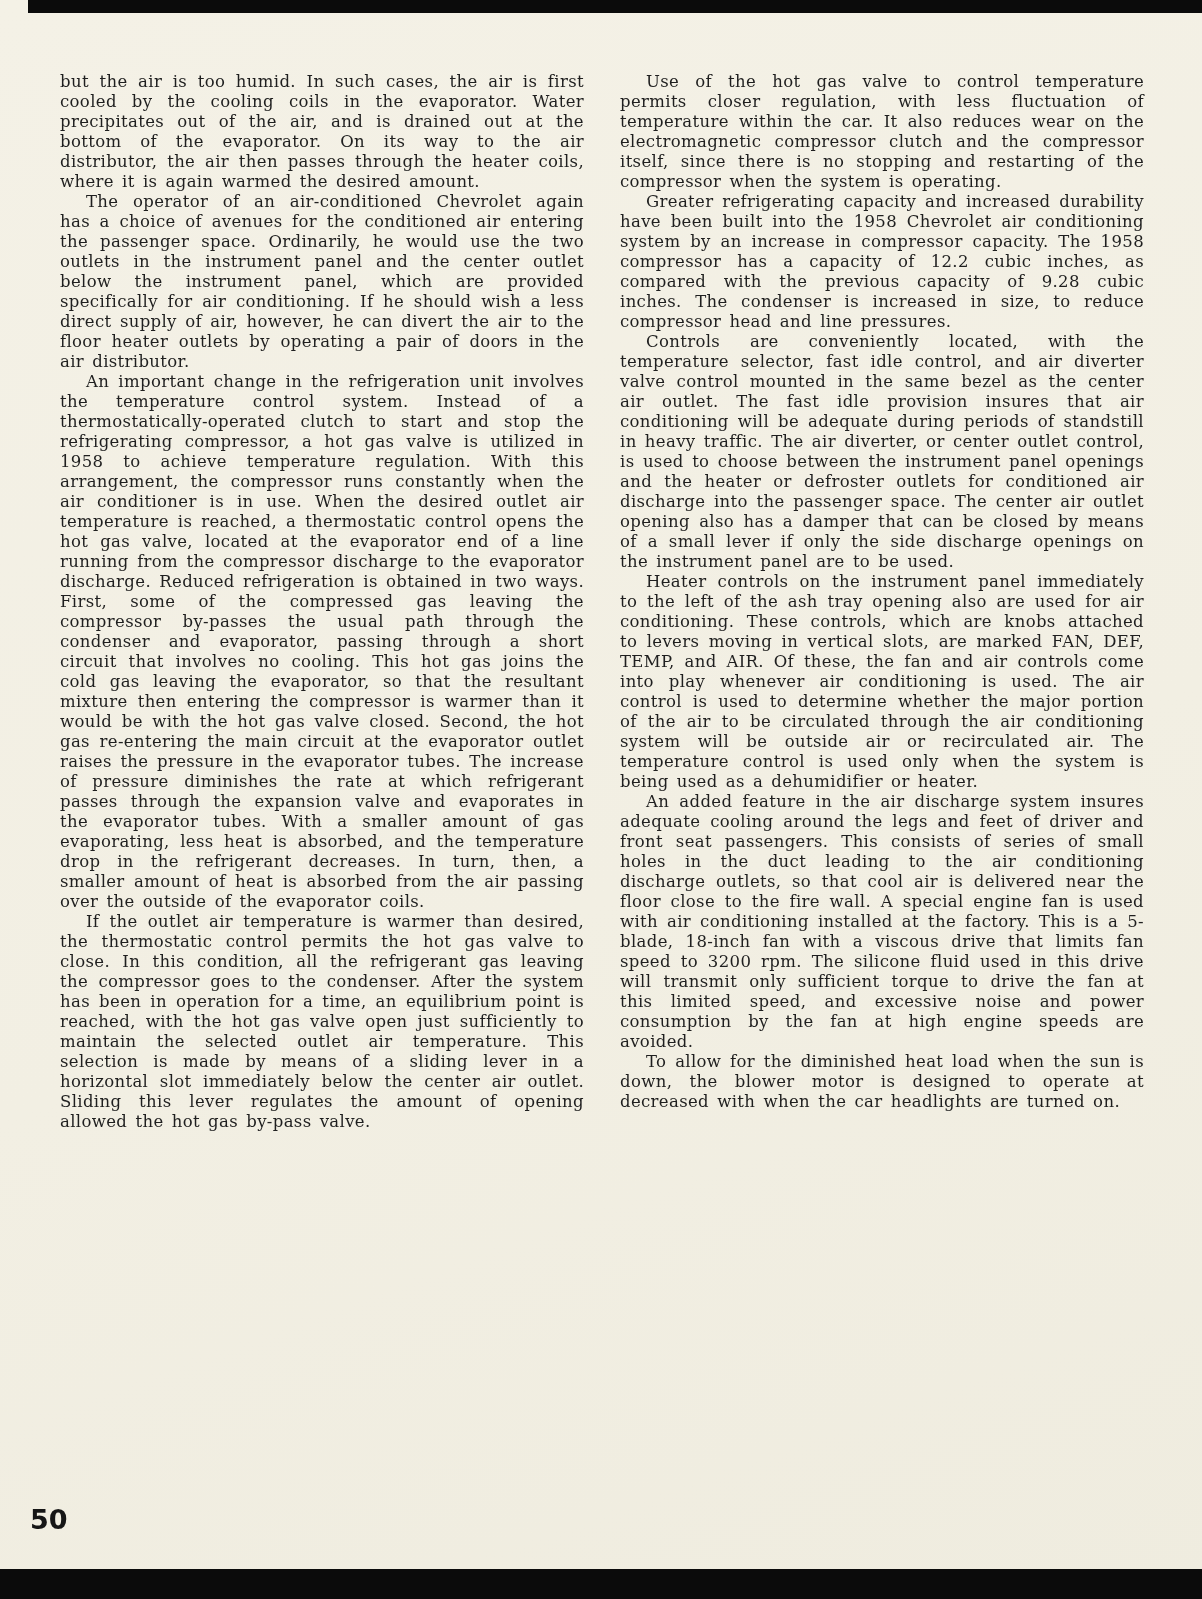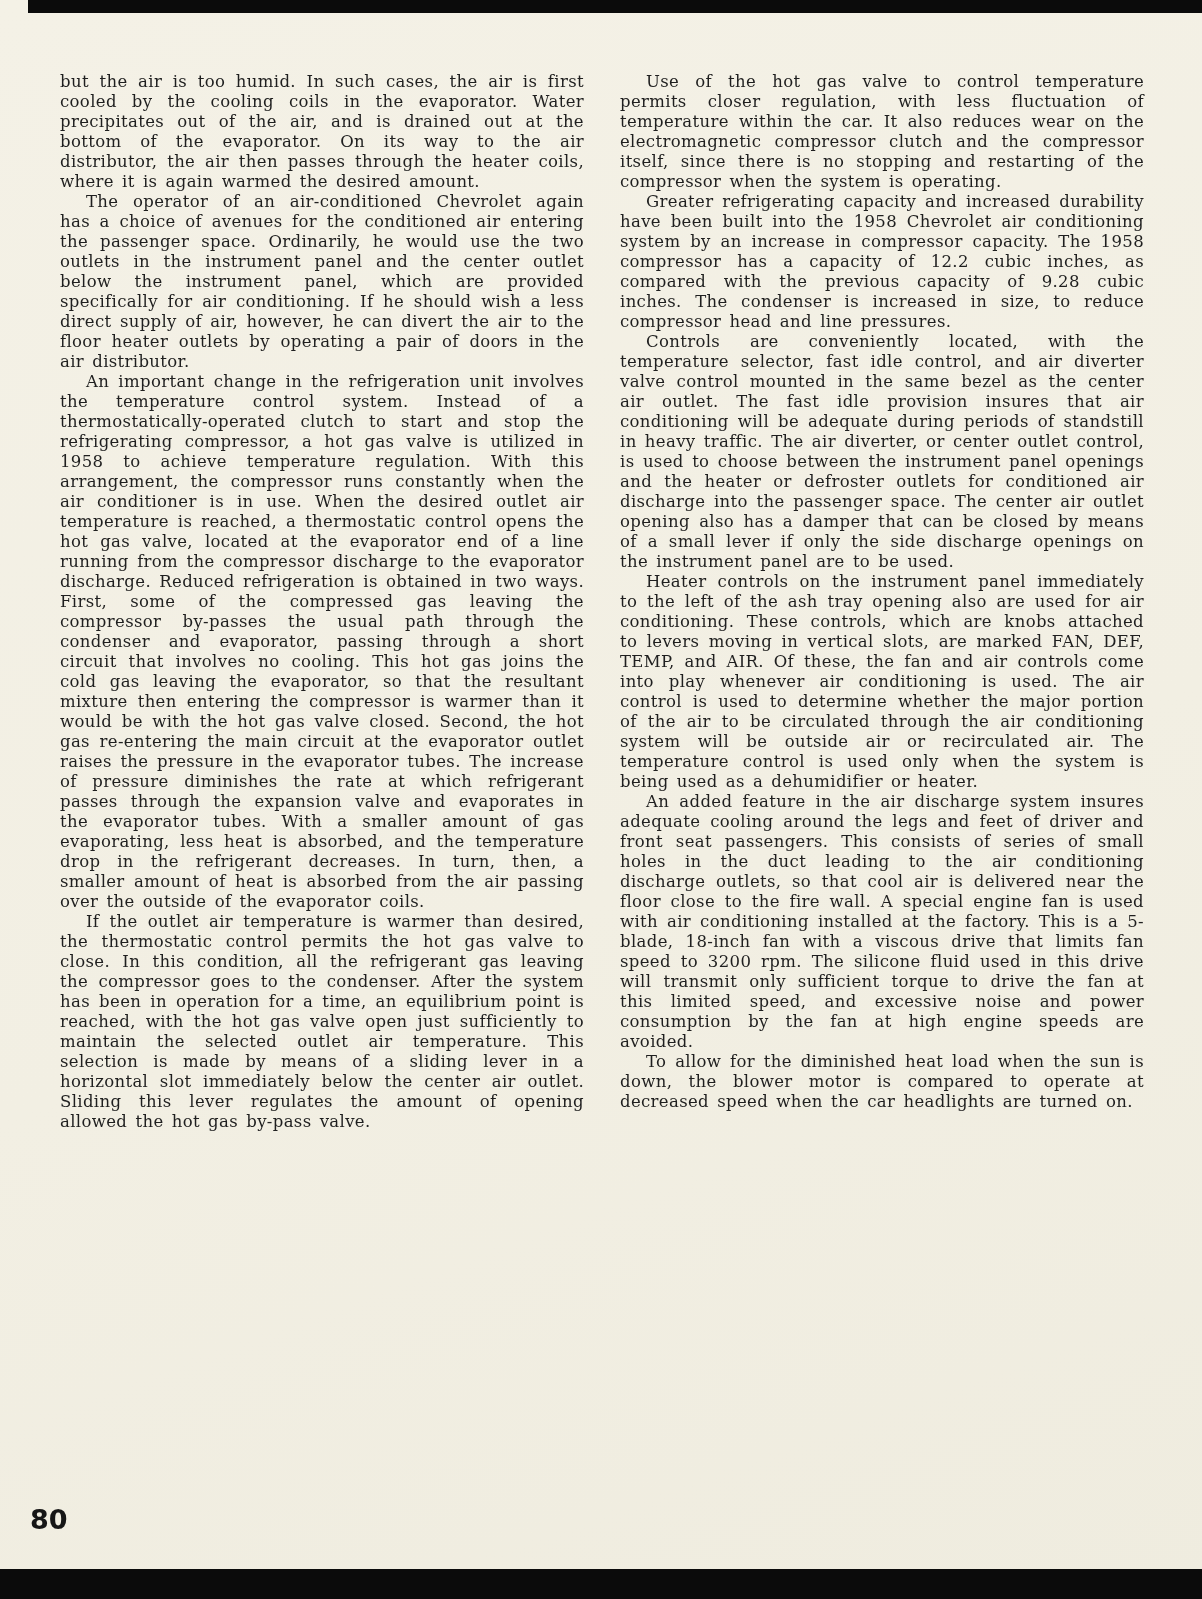--- a/index.html
+++ b/index.html
@@ -83,22 +83,22 @@
       <p>An important change in the refrigeration unit involves the temperature control system. Instead of a thermostatically-operated clutch to start and stop the refrigerating compressor, a hot gas valve is utilized in 1958 to achieve temperature regulation. With this arrangement, the compressor runs constantly when the air conditioner is in use. When the desired outlet air temperature is reached, a thermostatic control opens the hot gas valve, located at the evaporator end of a line running from the compressor discharge to the evaporator discharge. Reduced refrigeration is obtained in two ways. First, some of the compressed gas leaving the compressor by-passes the usual path through the condenser and evaporator, passing through a short circuit that involves no cooling. This hot gas joins the cold gas leaving the evaporator, so that the resultant mixture then entering the compressor is warmer than it would be with the hot gas valve closed. Second, the hot gas re-entering the main circuit at the evaporator outlet raises the pressure in the evaporator tubes. The increase of pressure diminishes the rate at which refrigerant passes through the expansion valve and evaporates in the evaporator tubes. With a smaller amount of gas evaporating, less heat is absorbed, and the temperature drop in the refrigerant decreases. In turn, then, a smaller amount of heat is absorbed from the air passing over the outside of the evaporator coils.</p>
       <p>If the outlet air temperature is warmer than desired, the thermostatic control permits the hot gas valve to close. In this condition, all the refrigerant gas leaving the compressor goes to the condenser. After the system has been in operation for a time, an equilibrium point is reached, with the hot gas valve open just sufficiently to maintain the selected outlet air temperature. This selection is made by means of a sliding lever in a horizontal slot immediately below the center air outlet. Sliding this lever regulates the amount of opening allowed the hot gas by-pass valve.</p>
     </div>
 
     <div class="column">
       <p>Use of the hot gas valve to control temperature permits closer regulation, with less fluctuation of temperature within the car. It also reduces wear on the electromagnetic compressor clutch and the compressor itself, since there is no stopping and restarting of the compressor when the system is operating.</p>
       <p>Greater refrigerating capacity and increased durability have been built into the 1958 Chevrolet air conditioning system by an increase in compressor capacity. The 1958 compressor has a capacity of 12.2 cubic inches, as compared with the previous capacity of 9.28 cubic inches. The condenser is increased in size, to reduce compressor head and line pressures.</p>
       <p>Controls are conveniently located, with the temperature selector, fast idle control, and air diverter valve control mounted in the same bezel as the center air outlet. The fast idle provision insures that air conditioning will be adequate during periods of standstill in heavy traffic. The air diverter, or center outlet control, is used to choose between the instrument panel openings and the heater or defroster outlets for conditioned air discharge into the passenger space. The center air outlet opening also has a damper that can be closed by means of a small lever if only the side discharge openings on the instrument panel are to be used.</p>
       <p>Heater controls on the instrument panel immediately to the left of the ash tray opening also are used for air conditioning. These controls, which are knobs attached to levers moving in vertical slots, are marked FAN, DEF, TEMP, and AIR. Of these, the fan and air controls come into play whenever air conditioning is used. The air control is used to determine whether the major portion of the air to be circulated through the air conditioning system will be outside air or recirculated air. The temperature control is used only when the system is being used as a dehumidifier or heater.</p>
       <p>An added feature in the air discharge system insures adequate cooling around the legs and feet of driver and front seat passengers. This consists of series of small holes in the duct leading to the air conditioning discharge outlets, so that cool air is delivered near the floor close to the fire wall. A special engine fan is used with air conditioning installed at the factory. This is a 5-blade, 18-inch fan with a viscous drive that limits fan speed to 3200 rpm. The silicone fluid used in this drive will transmit only sufficient torque to drive the fan at this limited speed, and excessive noise and power consumption by the fan at high engine speeds are avoided.</p>
-      <p>To allow for the diminished heat load when the sun is down, the blower motor is compared to operate at decreased speed when the car headlights are turned on.</p>
+      <p>To allow for the diminished heat load when the sun is down, the blower motor is designed to operate at decreased with when the car headlights are turned on.</p>
     </div>
 
   </div>
 
-  <div class="page-number">80</div>
+  <div class="page-number">50</div>
 
   <div class="scan-bar bottom"></div>
 
 </div>
 
 </body></html>

